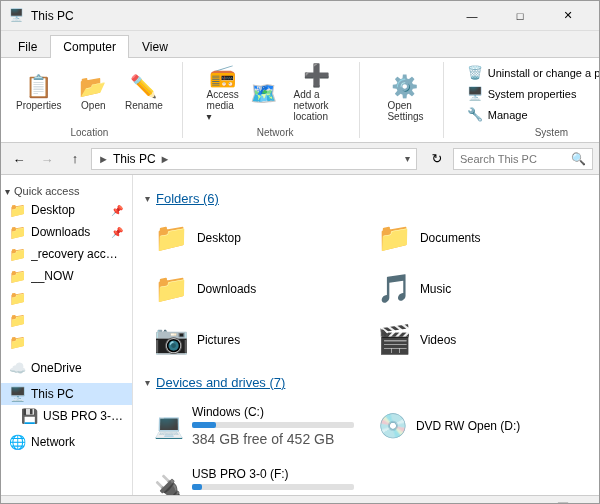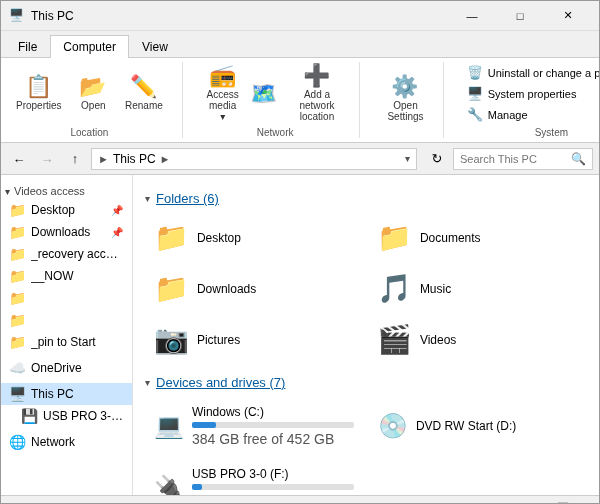--- a/index.html
+++ b/index.html
@@ -33,21 +33,21 @@
     .ribbon-content { background: #fff; border-top: 1px solid #ccc; padding: 4px 8px; display: flex; gap: 16px; align-items: stretch; min-height: 70px; }
     .ribbon-group { display: flex; flex-direction: column; align-items: center; border-right: 1px solid #e0e0e0; padding-right: 12px; margin-right: 4px; }
     .ribbon-group:last-child { border-right: none; }
     .ribbon-group-items { display: flex; gap: 4px; flex: 1; align-items: center; }
     .ribbon-group-label { font-size: 10px; color: #555; margin-top: 2px; }
     .ribbon-btn {
       display: flex; flex-direction: column; align-items: center; padding: 2px 6px;
       cursor: pointer; border: 1px solid transparent; border-radius: 2px; min-width: 36px;
     }
     .ribbon-btn-icon { font-size: 22px; line-height: 1; }
-    .ribbon-btn-label { font-size: 10px; color: #333; text-align: center; margin-top: 2px; }
+    .ribbon-btn-label { font-size: 10px; color: #333; text-align: left; margin-top: 2px; }
     .ribbon-side-btns { display: flex; flex-direction: column; gap: 2px; justify-content: center; }
 
     
     .address-bar {
       background: #f0f0f0; border-bottom: 1px solid #ccc; height: 32px;
       display: flex; align-items: center; padding: 0 6px; gap: 4px;
     }
     .nav-btn {
       width: 24px; height: 24px; border: 1px solid transparent; background: transparent;
       cursor: pointer; display: flex; align-items: center; justify-content: center; border-radius: 3px; font-size: 13px;
@@ -233,21 +233,21 @@
   </div>
 </div>
 
 <div class="main">
 
   <div class="sidebar">
 
     <div class="sidebar-section">
       <div class="sidebar-header">
         <span class="chevron">▾</span>
-        <span>Videos access</span>
+        <span>Quick access</span>
       </div>
       <div class="sidebar-item">
         <span class="sidebar-item-icon" style="color:#e6a817;">📁</span>
         <span class="sidebar-item-text">Desktop</span>
         <span class="sidebar-pin">📌</span>
       </div>
       <div class="sidebar-item">
         <span class="sidebar-item-icon" style="color:#3b8fc7;">📁</span>
         <span class="sidebar-item-text">Downloads</span>
         <span class="sidebar-pin">📌</span>
@@ -261,21 +261,20 @@
         <span class="sidebar-item-text">__NOW</span>
       </div>
       <div class="sidebar-item">
         <span class="sidebar-item-icon" style="color:#e6a817;">📁</span>
       </div>
       <div class="sidebar-item">
         <span class="sidebar-item-icon" style="color:#e6a817;">📁</span>
       </div>
       <div class="sidebar-item">
         <span class="sidebar-item-icon" style="color:#e6a817;">📁</span>
-        <span class="sidebar-item-text">_pin to Start</span>
       </div>
     </div>
 
     <div class="sidebar-section">
       <div class="sidebar-item">
         <span class="sidebar-item-icon">☁️</span>
         <span class="sidebar-item-text">OneDrive</span>
       </div>
     </div>
 
@@ -344,21 +343,21 @@
           <div class="drive-bar-bg">
             <div class="drive-bar-fill" style="width:15%;"></div>
           </div>
           <div class="drive-meta">384 GB free of 452 GB</div>
         </div>
       </div>
 
       <div class="drive-item">
         <span class="drive-icon">💿</span>
         <div class="drive-info">
-          <div class="drive-name">DVD RW Start (D:)</div>
+          <div class="drive-name">DVD RW Open (D:)</div>
         </div>
       </div>
 
       <div class="drive-item">
         <span class="drive-icon">🔌</span>
         <div class="drive-info">
           <div class="drive-name">USB PRO 3-0 (F:)</div>
           <div class="drive-bar-bg">
             <div class="drive-bar-fill" style="width:6%;"></div>
           </div>

